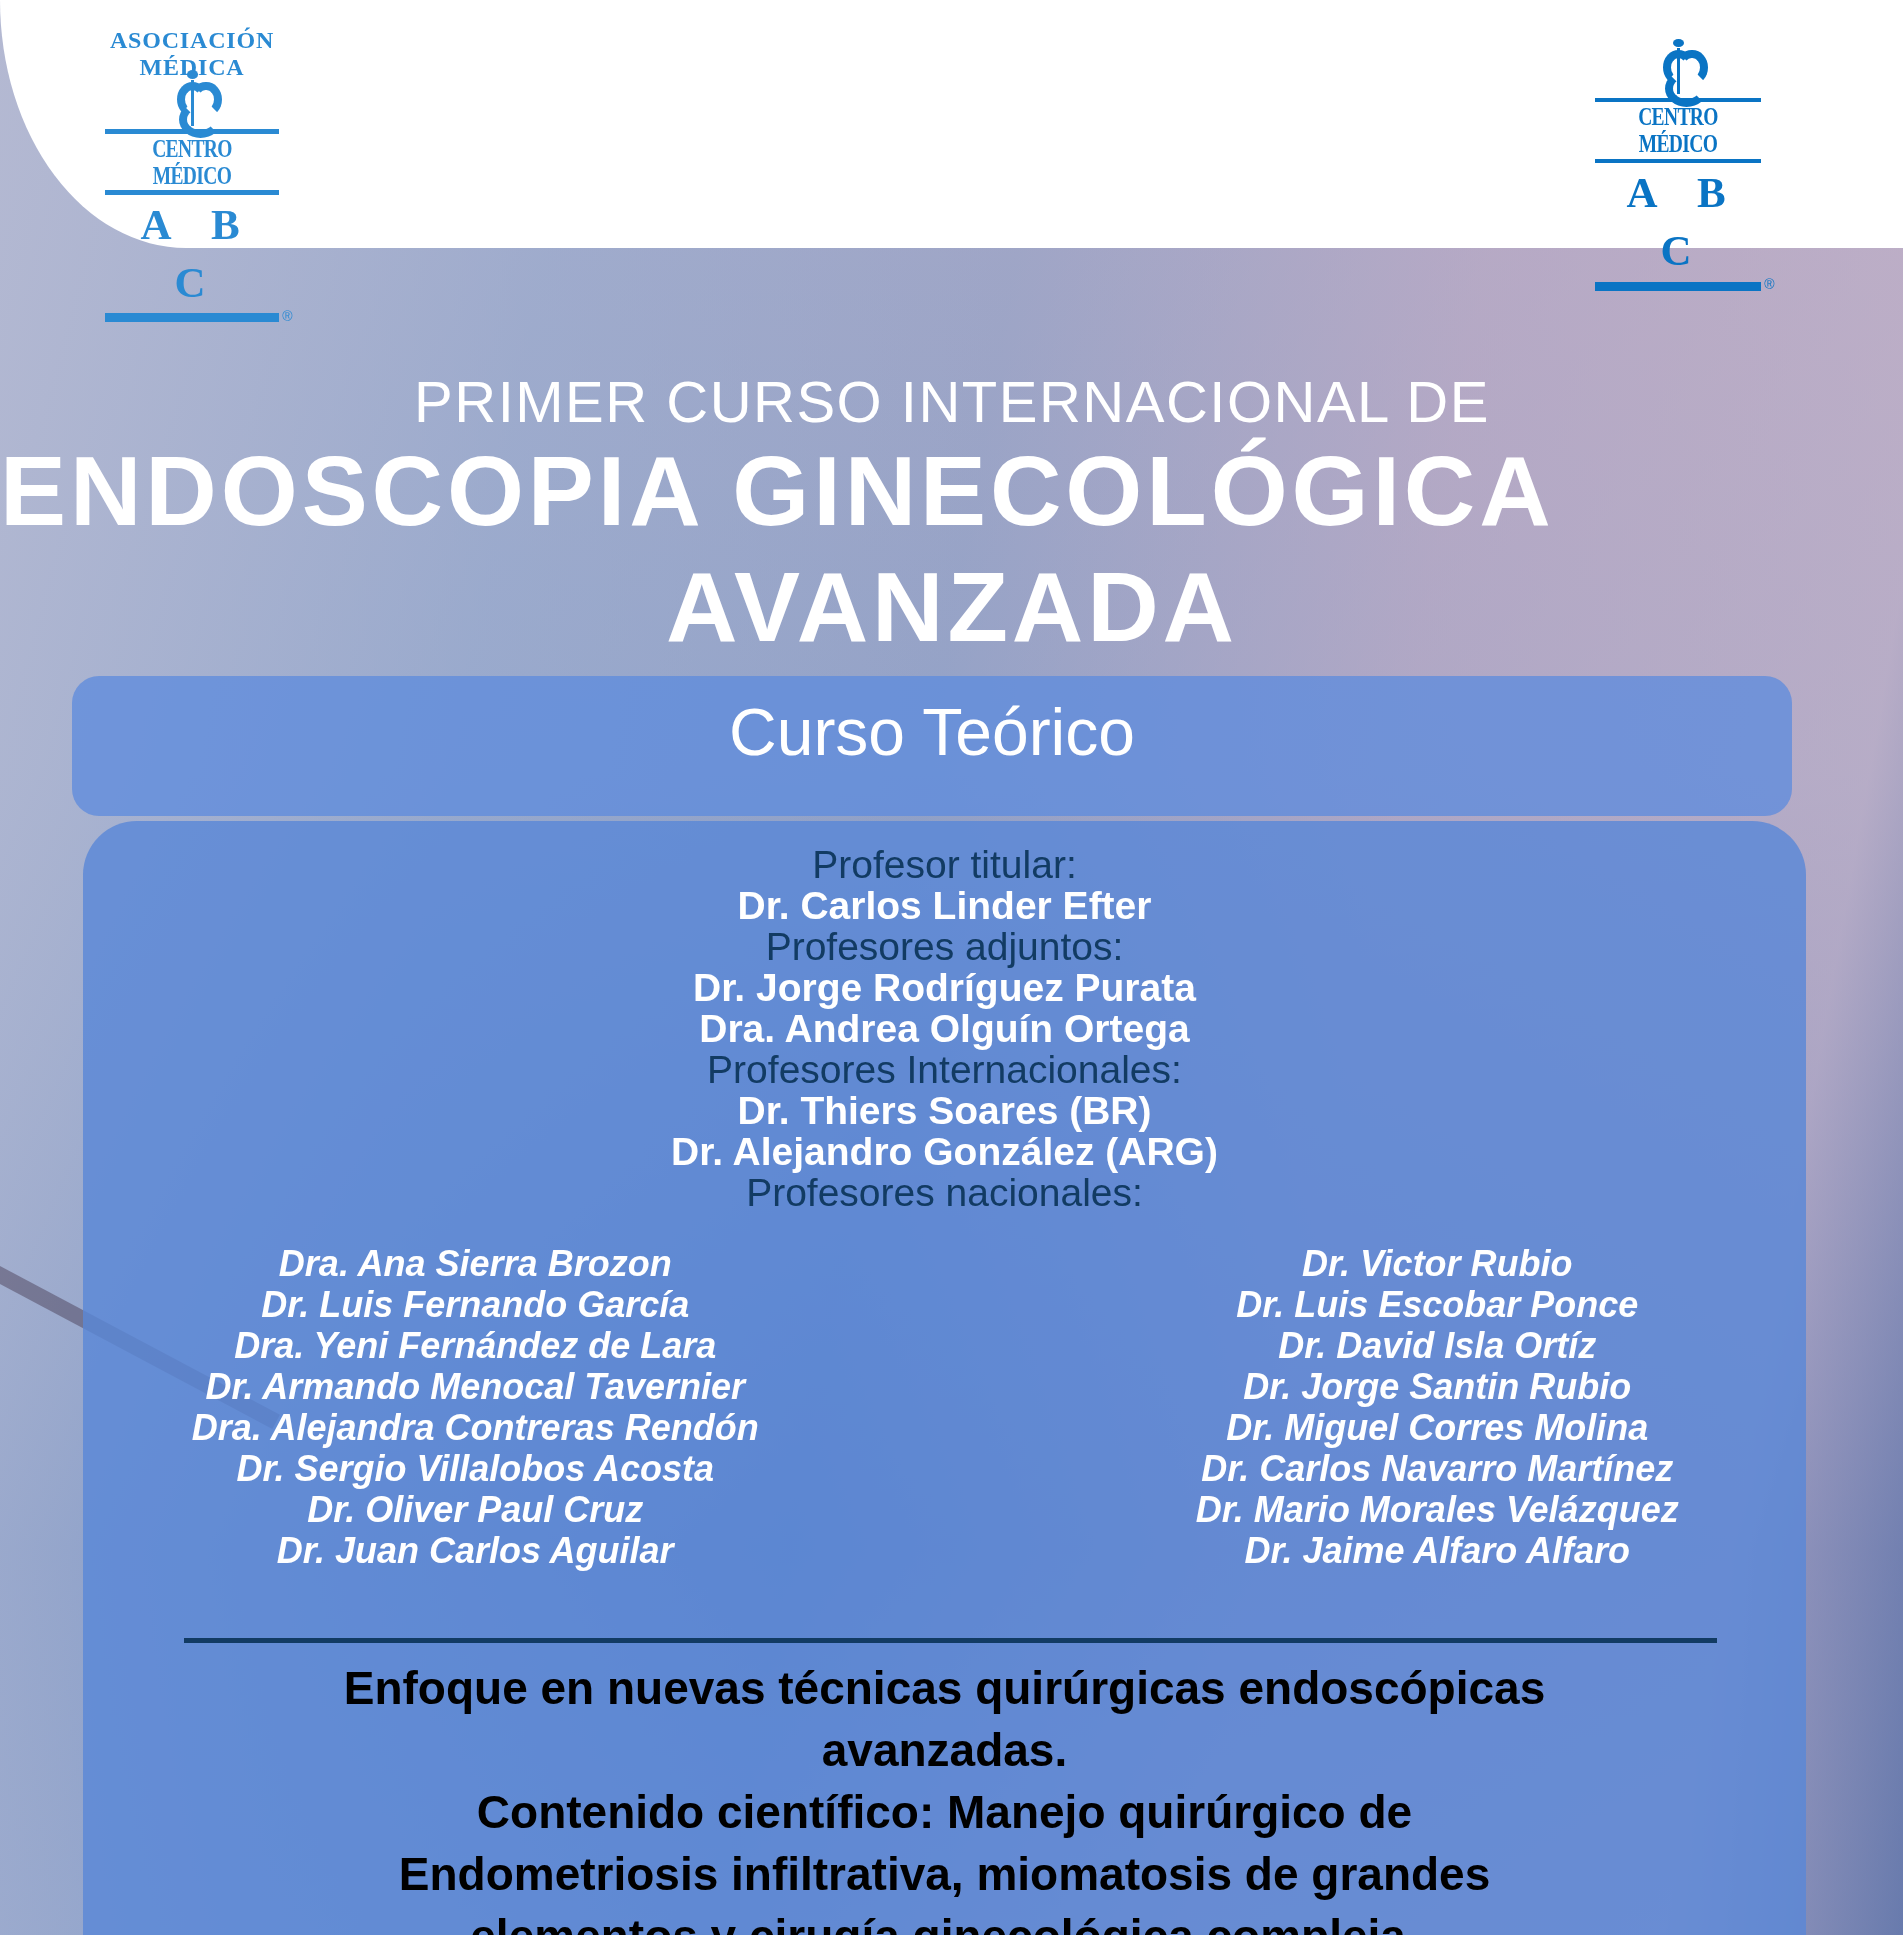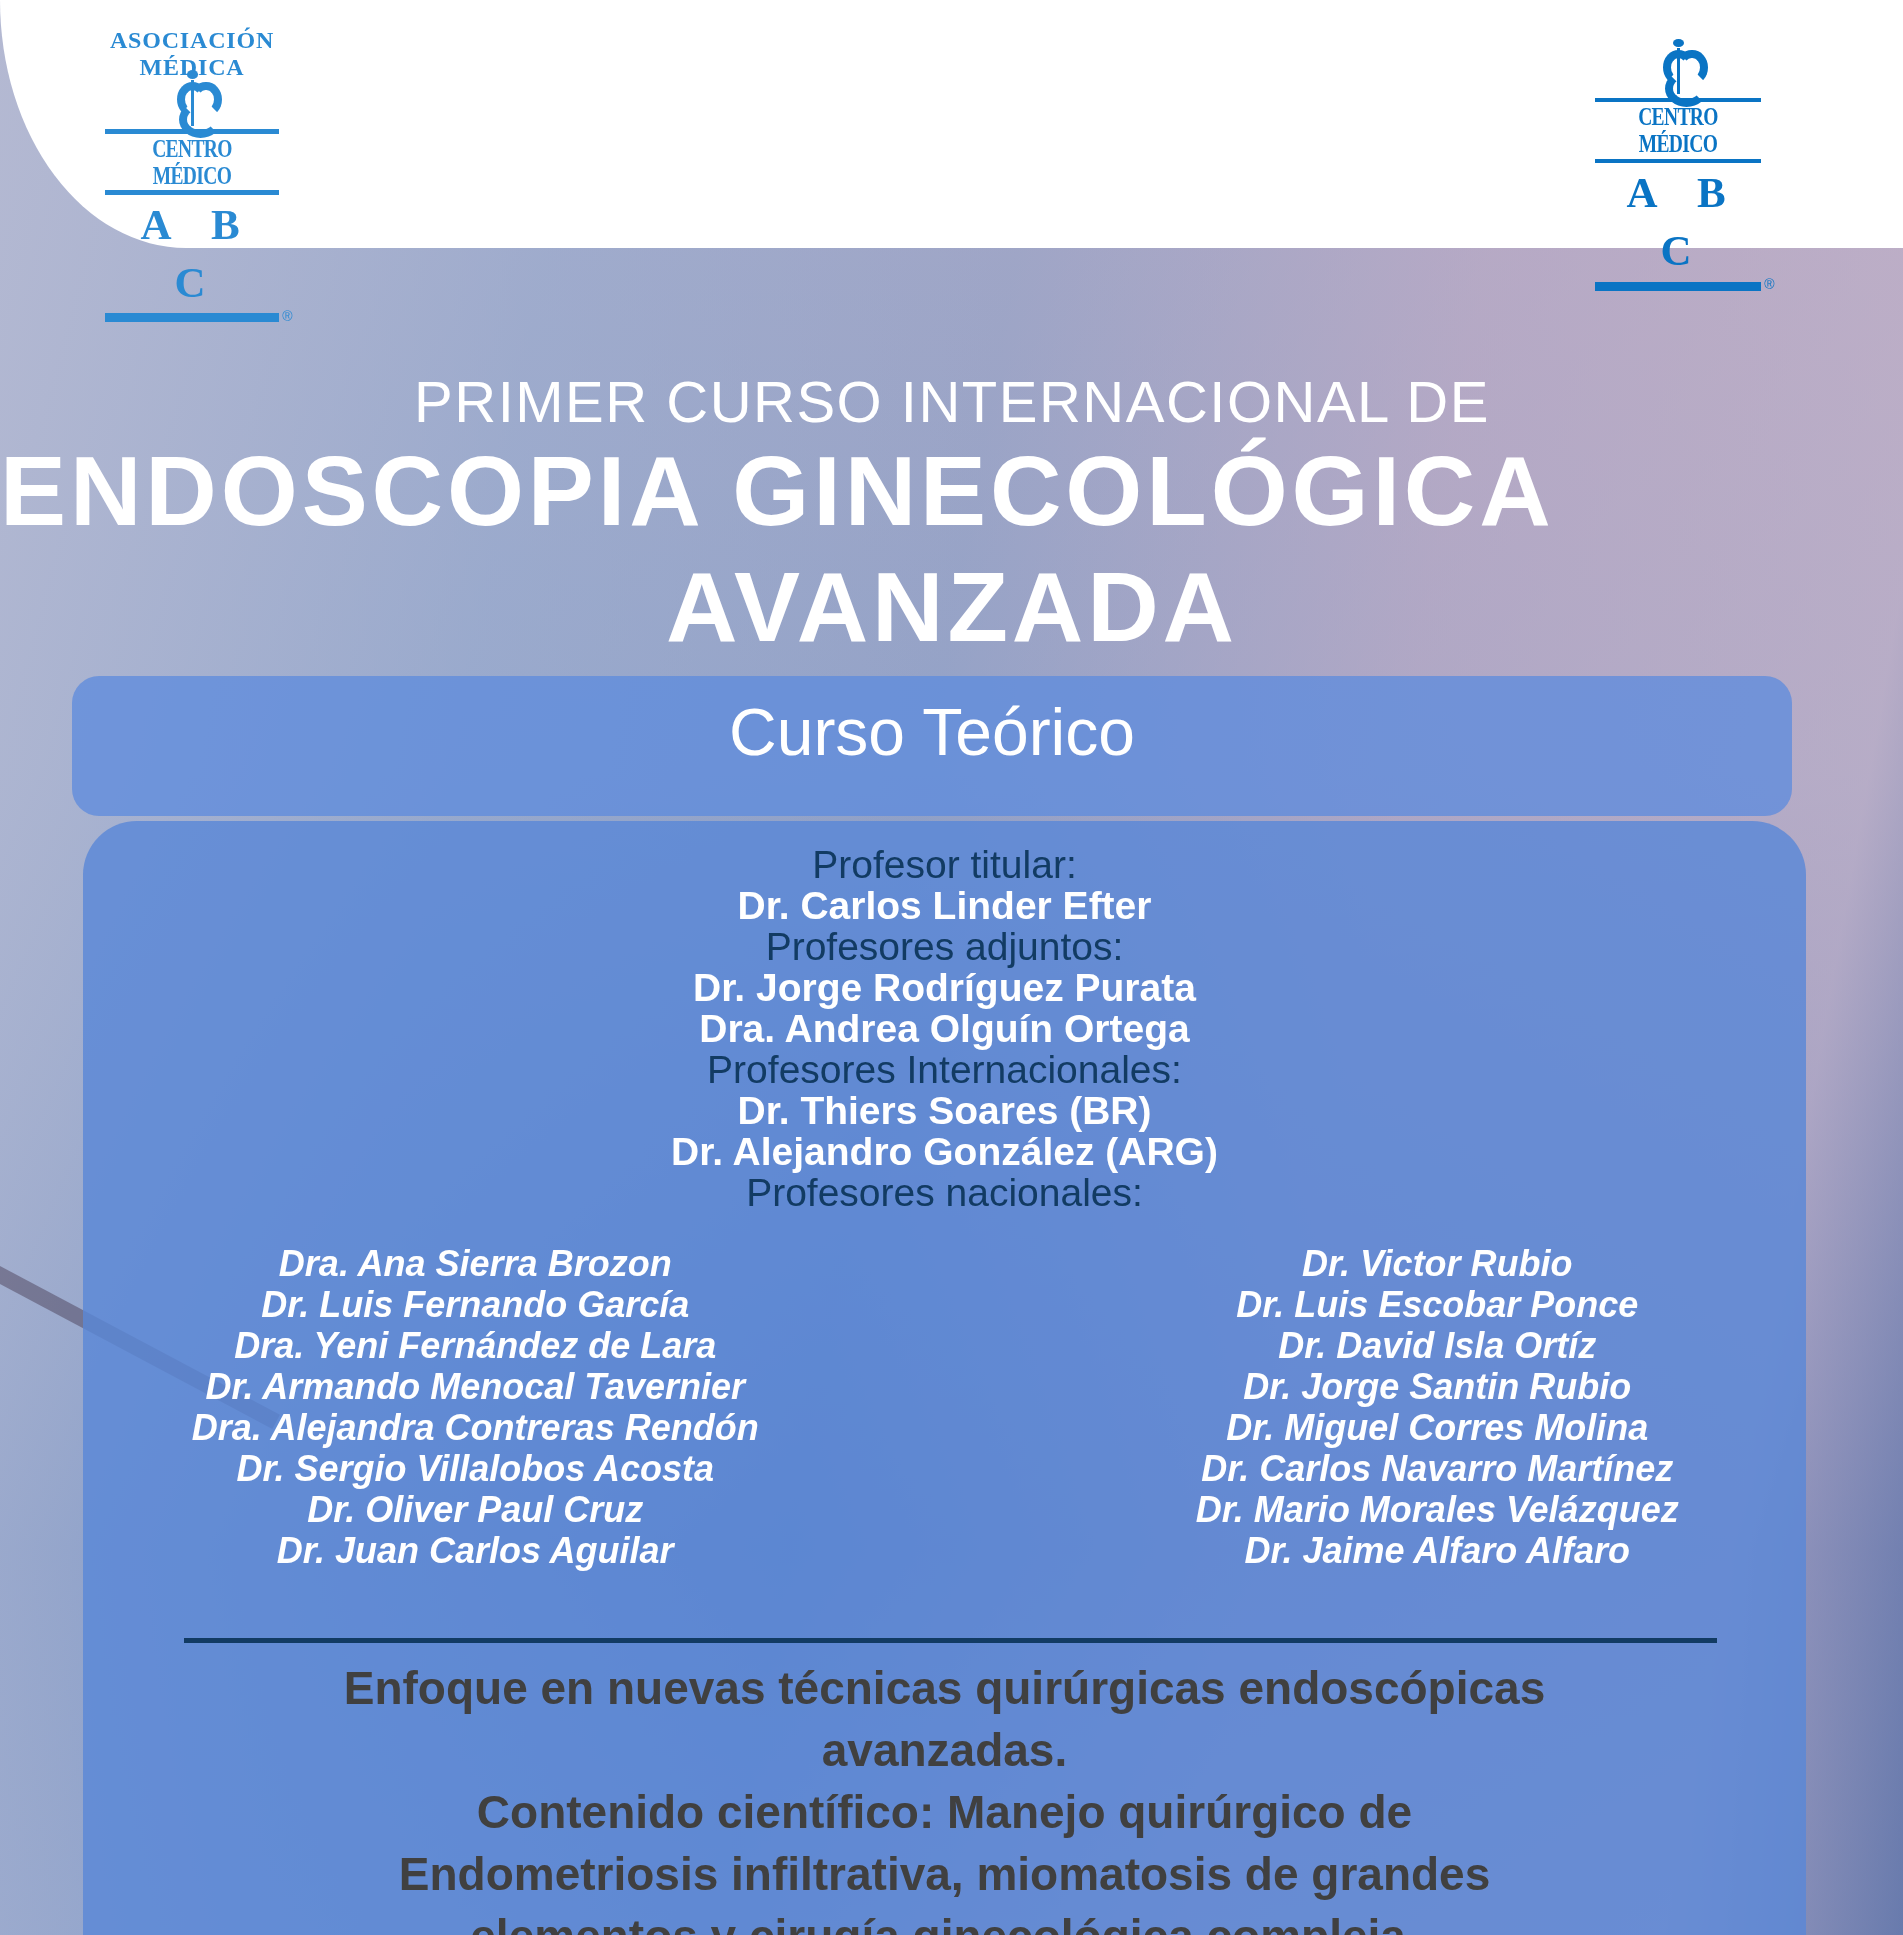--- a/index.html
+++ b/index.html
@@ -45,21 +45,21 @@
   .sec .lbl { color:#123b63; font-size:39px; display:block; }
   .sec .name { color:#fff; font-size:39px; font-weight:bold; display:block; }
   .profs { position:absolute; top:23px; left:0; width:100%; }
   .natl { position:absolute; top:422px; left:0; width:100%; display:flex; }
   .natl .col { width:50%; text-align:center;font-style:italic; }
   .natl .col span { display:block; color:#fff; font-weight:bold; font-size:36px; line-height:41px; }
   .natl .col.left { padding-right:77px; box-sizing:border-box; }
   .natl .col.right { padding-left:124px; box-sizing:border-box; }
   .divider { position:absolute; left:101px; top:817px; width:1533px; height:5.4px; background:#123b63; }
   .desc { position:absolute; top:836px; left:0; width:100%; text-align:center; }
-  .desc span { display:block; color:#404040; font-weight:bold; font-size:46px; line-height:62px; }
+  .desc span { display:block; color:#000000; font-weight:bold; font-size:46px; line-height:62px; }
 </style>
 </head>
 <body>
 
 <div class="bg"></div>
 <div class="streak" style="left:0;top:1266px;width:317px;height:15.5px;transform:rotate(28deg);"></div>
 
 <div class="header-white"></div>
 
 <div class="logo logo-left">

